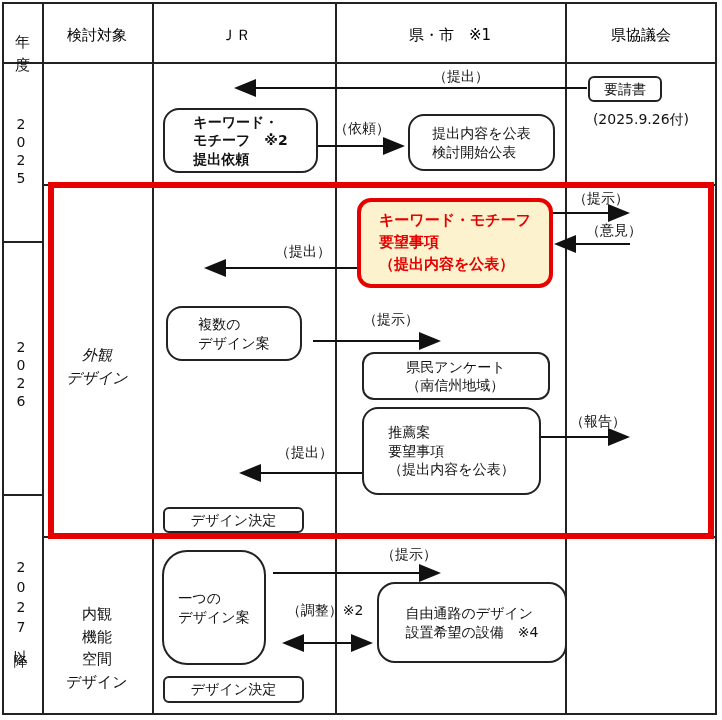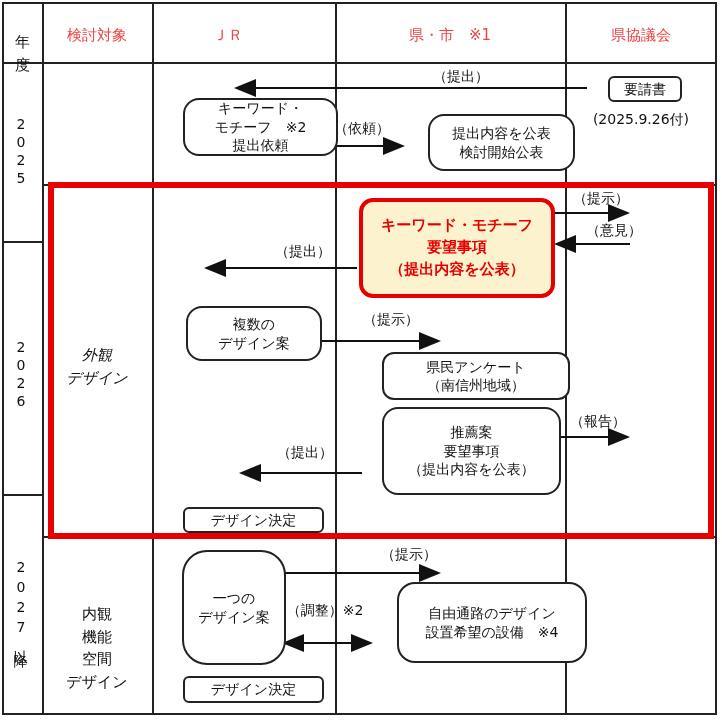--- a/index.html
+++ b/index.html
@@ -13,35 +13,35 @@
   .outer-border{left:2px;top:2px;width:715px;height:713px;border:2px solid #222;box-sizing:border-box;z-index:1;}
   .vline{width:2px;top:4px;height:709px;background:#222;z-index:1;}
   .hline{height:2px;background:#222;z-index:1;}
   
   .red-rect{left:48px;top:182px;width:666px;height:357px;border:6px solid #e60000;box-sizing:border-box;z-index:2;background:transparent;}
   
   svg.flow{left:0;top:0;z-index:3;pointer-events:none;}
   
   .box{
     border:2px solid #222;border-radius:16px;background:#fff;box-sizing:border-box;
-    display:flex;align-items:center;justify-content:center;text-align:center;
-    white-space:pre-line;font-size:14px;line-height:1.32;z-index:4;color:#111;margin-left:20px;
+    display:flex;align-items:center;justify-content:center;text-align:left;
+    white-space:pre-line;font-size:14px;line-height:1.32;z-index:4;color:#111;
   }
   .box.small{border-radius:6px;}
   .box.highlight{
     border:4px solid #e60000;background:#fcf2cd;color:#e60000;
     font-weight:bold;font-size:15px;line-height:1.45;border-radius:14px;z-index:4;
   }
   
   .label{
     transform:translate(-50%,-50%);font-size:14px;white-space:nowrap;z-index:5;color:#111;
   }
   .hdr{
     transform:translate(-50%,-50%);font-size:15px;text-align:center;white-space:pre-line;
-    line-height:1.4;z-index:5;color:#ef4444;
+    line-height:1.4;z-index:5;color:#000000;
   }
   .vert{
     transform:translate(-50%,-50%);writing-mode:vertical-rl;text-orientation:upright;
     font-size:14px;letter-spacing:3px;z-index:5;color:#111;white-space:nowrap;
   }
   .cell-label{
     transform:translate(-50%,-50%);font-size:15px;text-align:center;white-space:pre-line;
     line-height:1.5;z-index:5;color:#111;
   }
 </style>
@@ -77,45 +77,45 @@
     <line x1="541" y1="437" x2="626" y2="437" marker-end="url(#ah)"></line>
     <line x1="362" y1="473" x2="243" y2="473" marker-end="url(#ah)"></line>
     <line x1="273" y1="573" x2="437" y2="573" marker-end="url(#ah)"></line>
     <line x1="286" y1="643" x2="369" y2="643" marker-start="url(#ah)" marker-end="url(#ah)"></line>
   </g>
 </svg>
 
 <div class="abs vert" style="left:22px;top:34px;font-size:15px;letter-spacing:2px;">年
 度</div>
 <div class="abs hdr" style="left:97px;top:35px;">検討対象</div>
-<div class="abs hdr" style="left:228px;top:35px;text-align:center;">ＪＲ</div>
+<div class="abs hdr" style="left:236px;top:35px;text-align:center;">ＪＲ</div>
 <div class="abs hdr" style="left:450px;top:35px;text-align:right;">県・市　※1</div>
 <div class="abs hdr" style="left:641px;top:35px;">県協議会</div>
 
 <div class="abs vert" style="left:21px;top:152px;letter-spacing:2px;">2025</div>
 <div class="abs vert" style="left:21px;top:375px;letter-spacing:2px;">2026</div>
 <div class="abs vert" style="left:21px;top:603px;letter-spacing:4px;">2027以降</div>
 
 <div class="abs cell-label" style="left:97px;top:366px;font-style:italic;">外観
 デザイン</div>
 <div class="abs cell-label" style="left:97px;top:648px;">内観
 機能
 空間
 デザイン</div>
 
 <div class="abs box small" style="left:588px;top:76px;width:74px;height:26px;">要請書</div>
 <div class="abs label" style="left:641px;top:120px;">(2025.9.26付)</div>
 
-<div class="abs box" style="left:163px;top:98px;width:155px;height:58px;">キーワード・
+<div class="abs box" style="left:163px;top:108px;width:155px;height:65px;font-weight:bold;">キーワード・
 モチーフ　※2
 提出依頼</div>
 <div class="abs box" style="left:408px;top:114px;width:147px;height:57px;">提出内容を公表
 検討開始公表</div>
 
-<div class="abs box highlight" style="left:339px;top:198px;width:196px;height:100px;">キーワード・モチーフ
+<div class="abs box highlight" style="left:357px;top:198px;width:196px;height:90px;">キーワード・モチーフ
 要望事項
 （提出内容を公表）</div>
 
 <div class="abs box" style="left:166px;top:306px;width:136px;height:55px;">複数の
 デザイン案</div>
 <div class="abs box" style="left:362px;top:352px;width:188px;height:48px;border-radius:12px;">県民アンケート
 （南信州地域）</div>
 <div class="abs box" style="left:362px;top:407px;width:179px;height:88px;">推薦案
 要望事項
 （提出内容を公表）</div>

